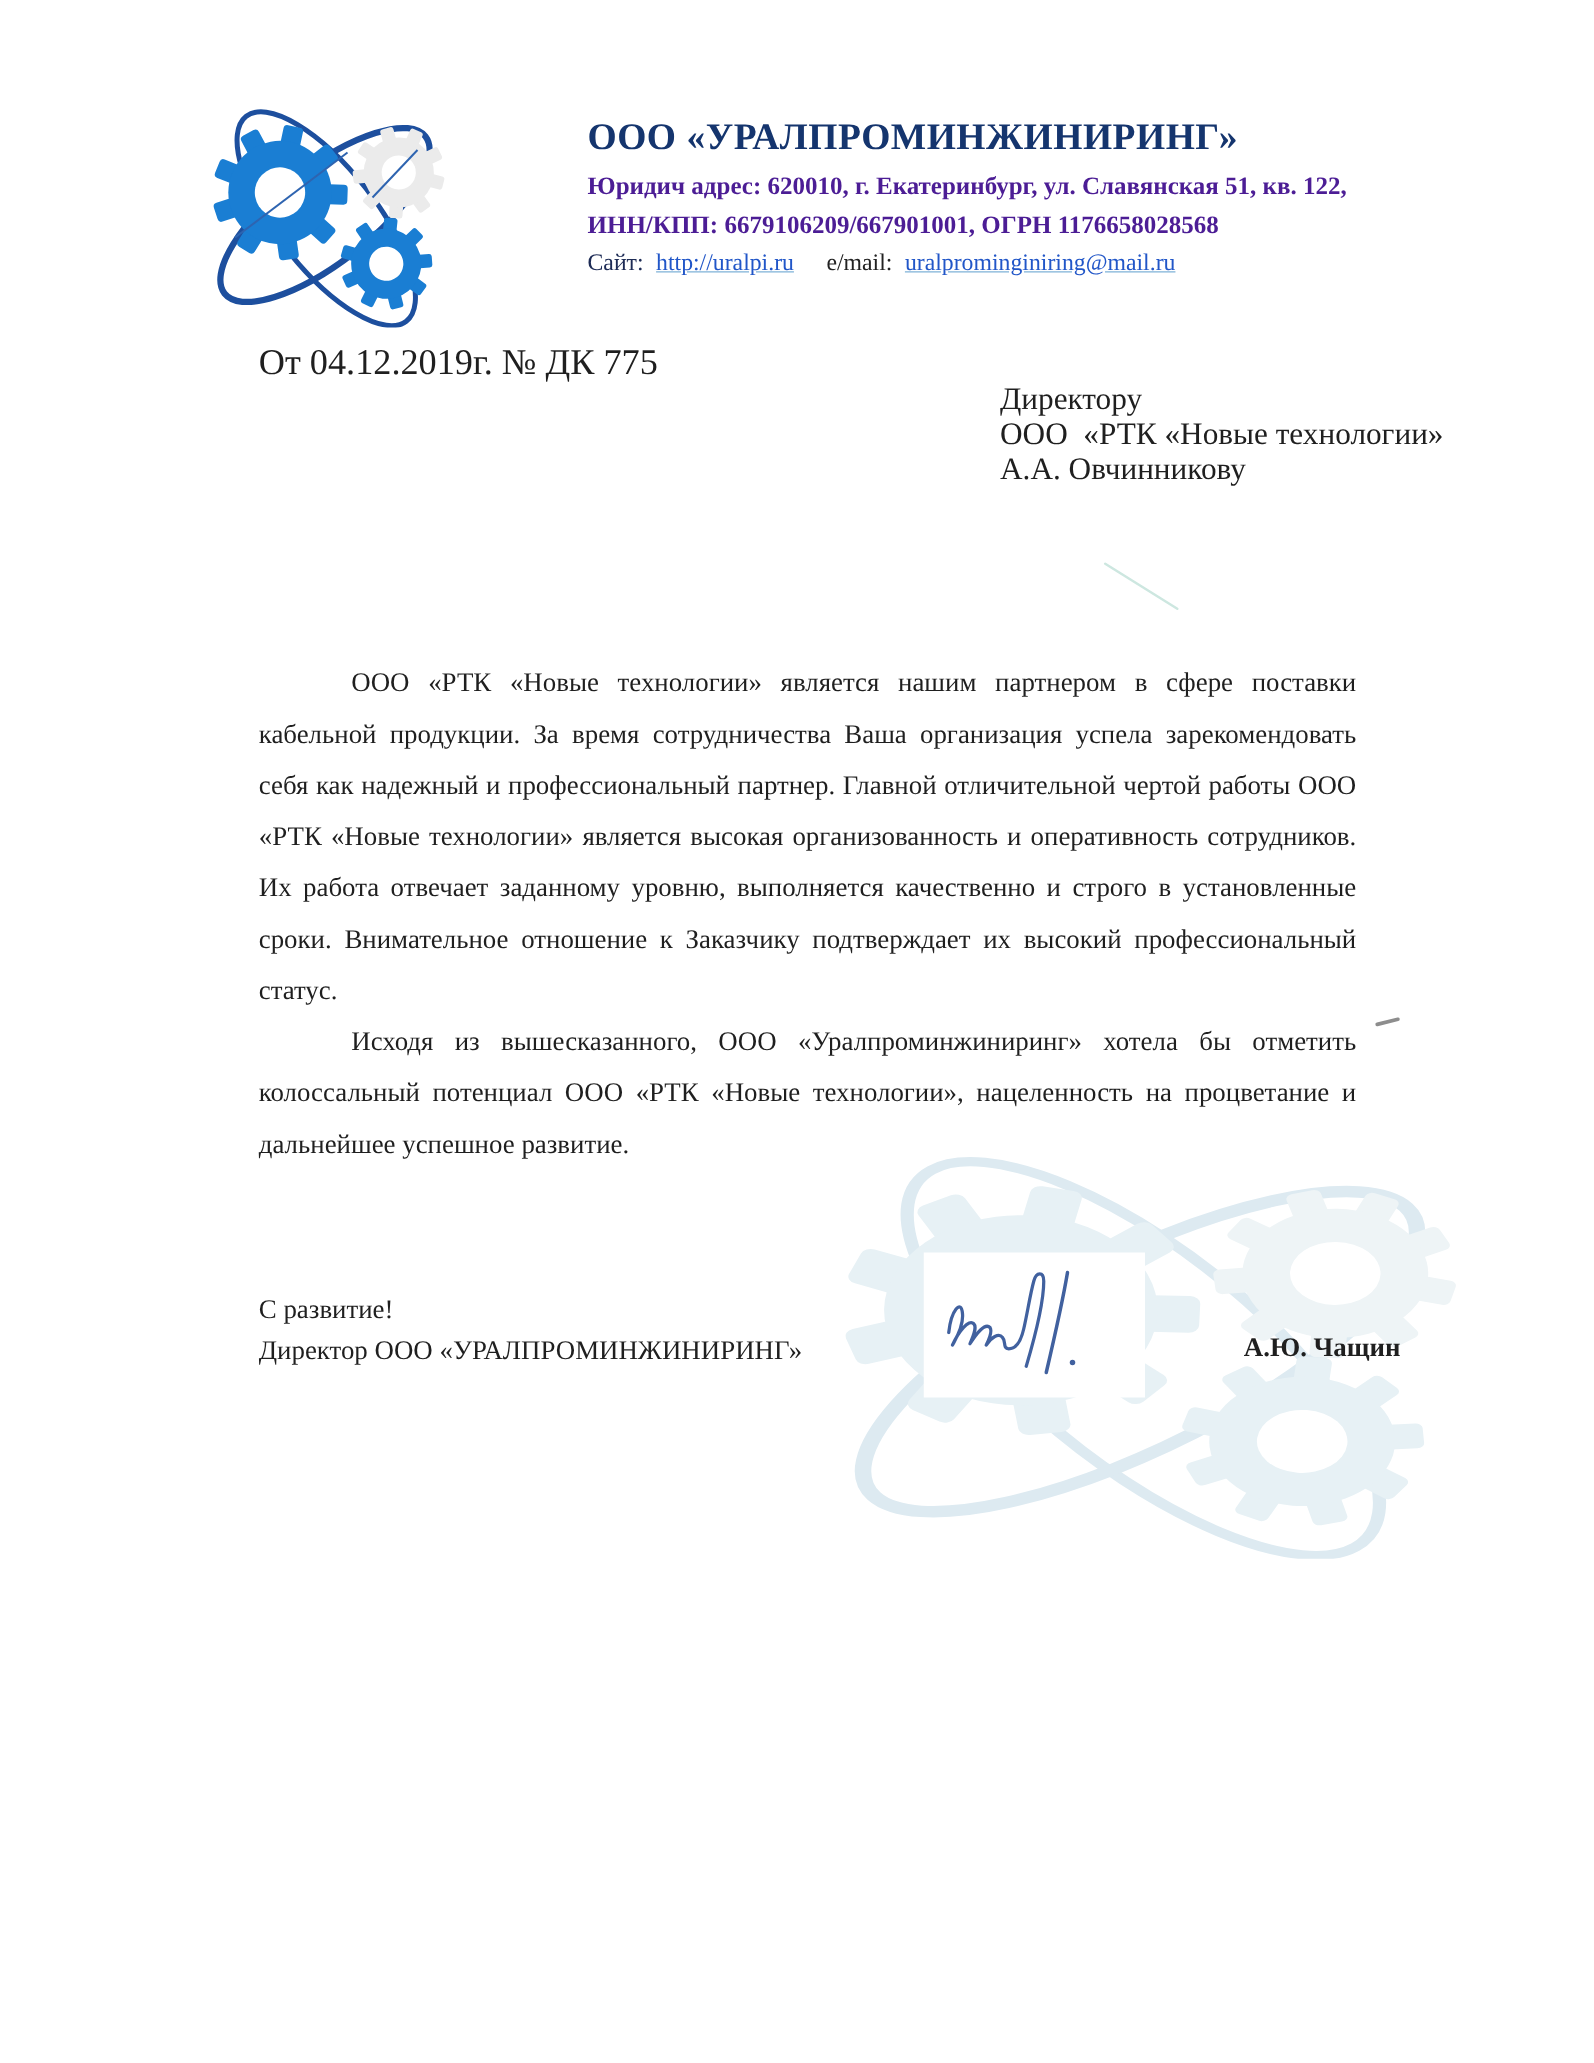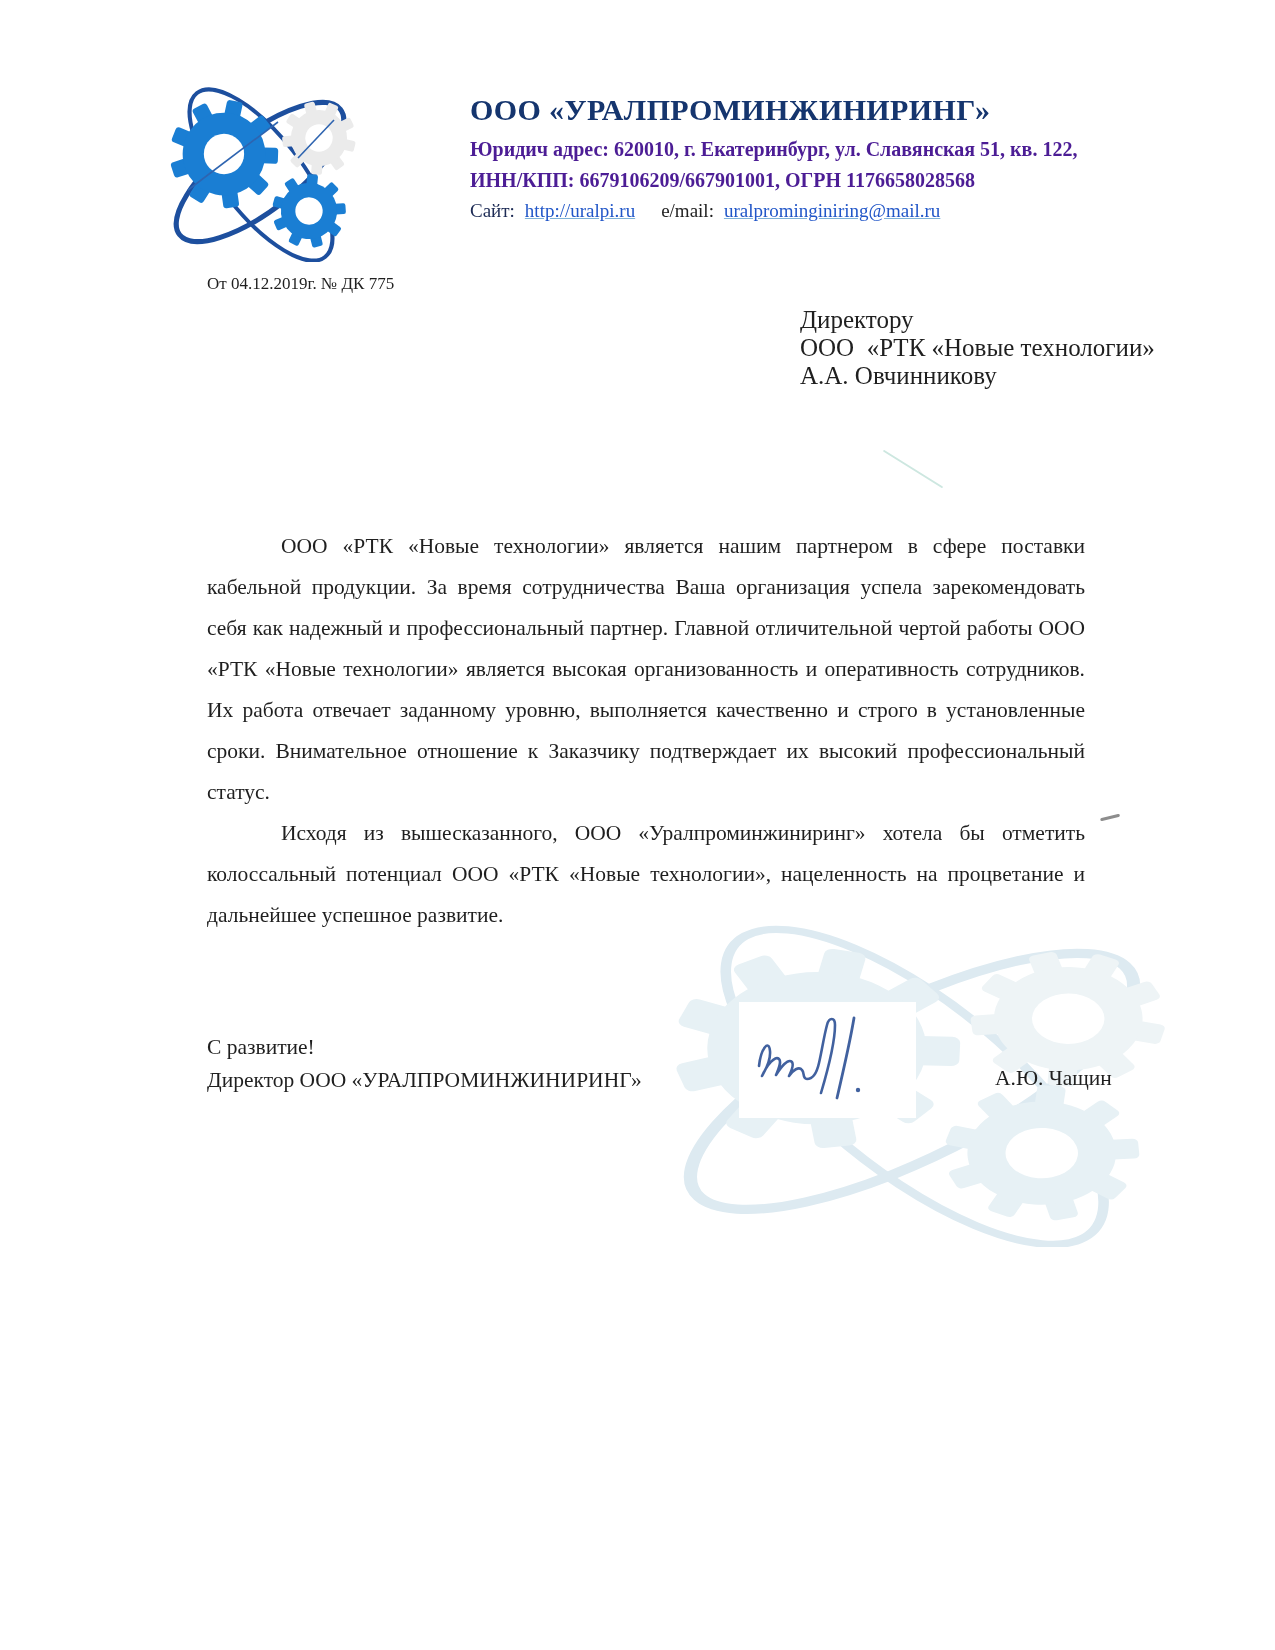--- a/index.html
+++ b/index.html
@@ -21,36 +21,36 @@
   }
   .hdr-line{
     font-size:20px;font-weight:bold;color:#4c1d95;line-height:31px;white-space:nowrap;
   }
   .hdr-contact{font-size:19px;font-weight:normal;color:#222222;line-height:30px;white-space:nowrap;}
   .hdr-contact .lbl-site{color:#1d2b55;}
   .link{color:#2156c8;text-decoration:underline;text-decoration-color:#7fb2d8;}
   .hdr-contact .link{margin-left:10px;}
   .hdr-contact .lbl-email{margin-left:26px;color:#222222;}
   
-  .ref-line{position:absolute;left:207px;top:274px;font-size:17px;white-space:nowrap;}
+  .ref-line{position:absolute;left:207px;top:274px;font-size:29px;white-space:nowrap;}
   .recipient{position:absolute;left:800px;top:306px;font-size:25px;line-height:28px;}
   .recipient div{white-space:pre-wrap;}
   
   .salutation{position:absolute;left:207px;top:482px;width:878px;text-align:center;font-size:21.5px;}
   .body-text{
     position:absolute;left:207px;top:526px;width:878px;z-index:2;
     font-size:21.5px;line-height:41px;text-align:justify;
   }
   .body-text p{margin:0;text-indent:74px;}
   
   .watermark{position:absolute;left:642px;top:912px;width:548px;height:335px;z-index:0;}
   .sig-white-patch{position:absolute;left:739px;top:1002px;width:177px;height:116px;background:#ffffff;z-index:1;}
   .closing{position:absolute;left:207px;top:1035px;font-size:21.5px;z-index:2;}
   .sig-title{position:absolute;left:207px;top:1068px;font-size:21.5px;z-index:2;white-space:nowrap;}
-  .sig-name{position:absolute;left:995px;top:1066px;font-size:21.5px;z-index:2;white-space:nowrap;}
+  .sig-name{position:absolute;left:995px;top:1066px;font-size:21.5px;z-index:2;white-space:nowrap;font-weight:bold;}
   .sig-script{position:absolute;left:750px;top:1006px;width:152px;height:102px;z-index:3;}
   
   .footer{position:absolute;left:207px;top:1387px;font-size:16.5px;line-height:21px;z-index:2;}
   .footer .row{white-space:nowrap;}
   .footer .link{margin-left:10px;font-size:16.5px;}
   
   .artifact-dash{position:absolute;left:1100px;top:816px;width:20px;height:2.5px;background:#8d8d8d;transform:rotate(-14deg);border-radius:2px;}
   .artifact-scratch{position:absolute;left:878px;top:468px;width:70px;height:2px;background:#cde7e0;transform:rotate(32deg);border-radius:2px;}
   .artifact-dot{position:absolute;left:752px;top:1036px;width:3px;height:5px;background:#555;border-radius:2px;transform:rotate(20deg);}
 </style>

